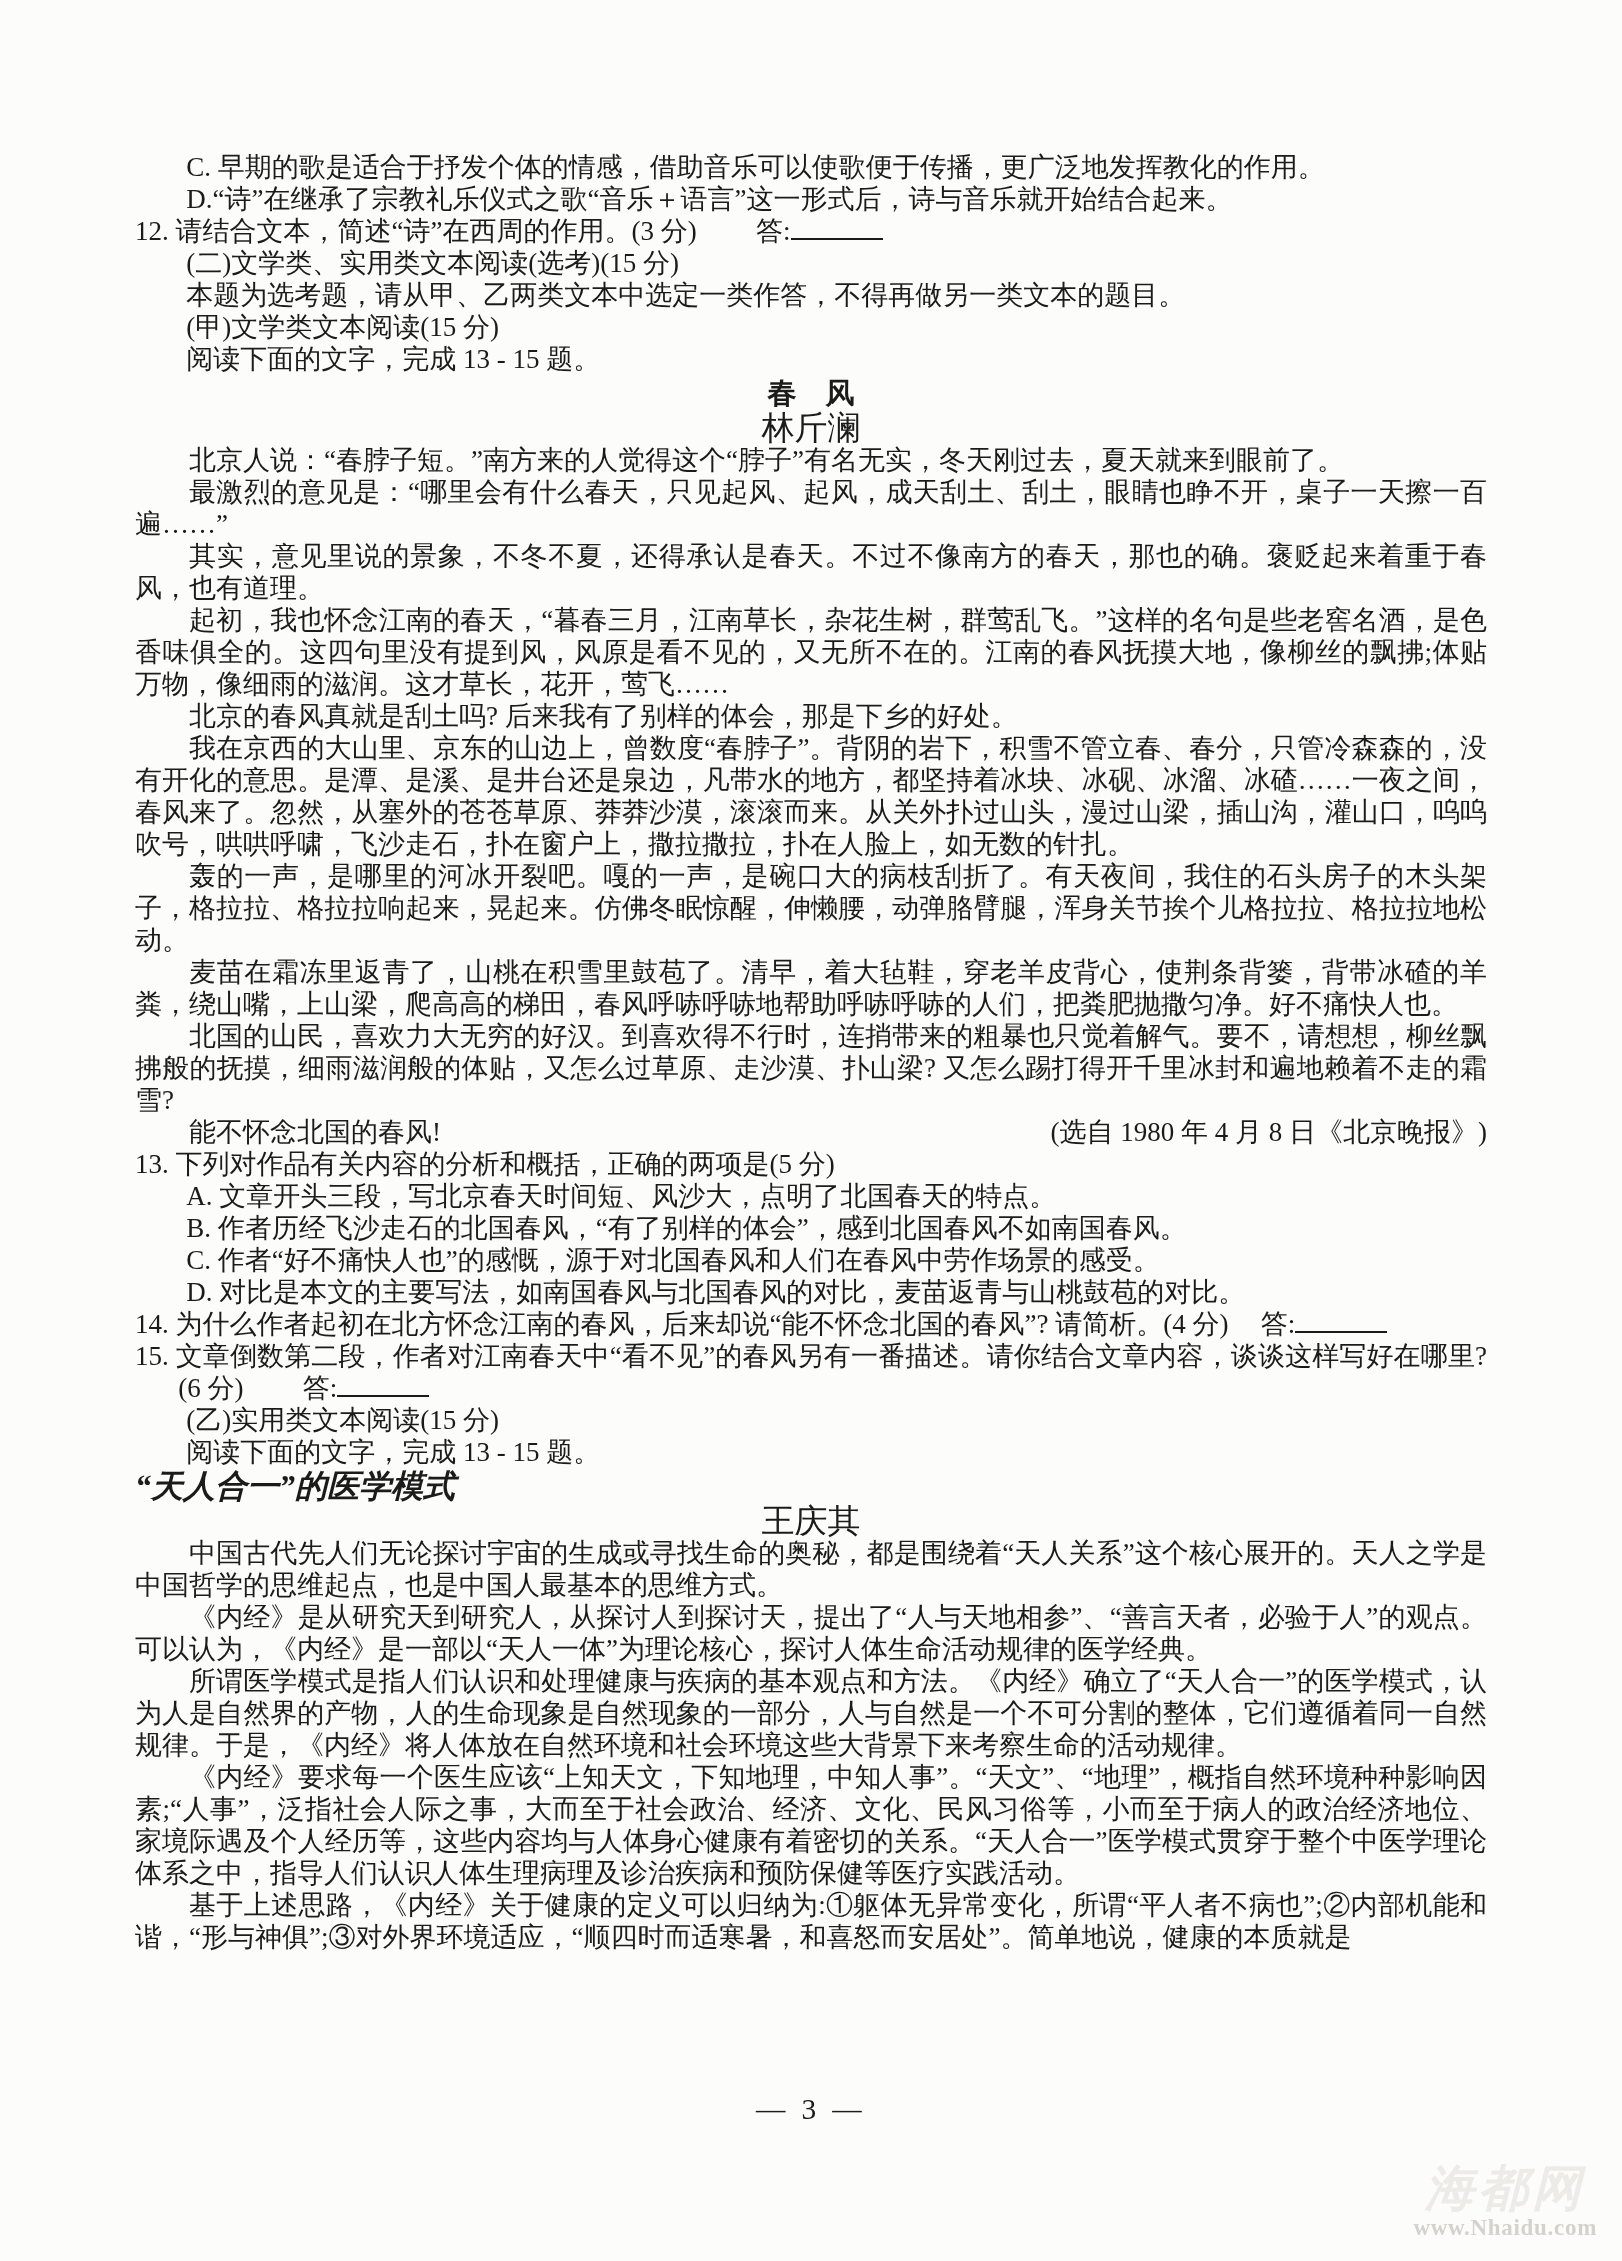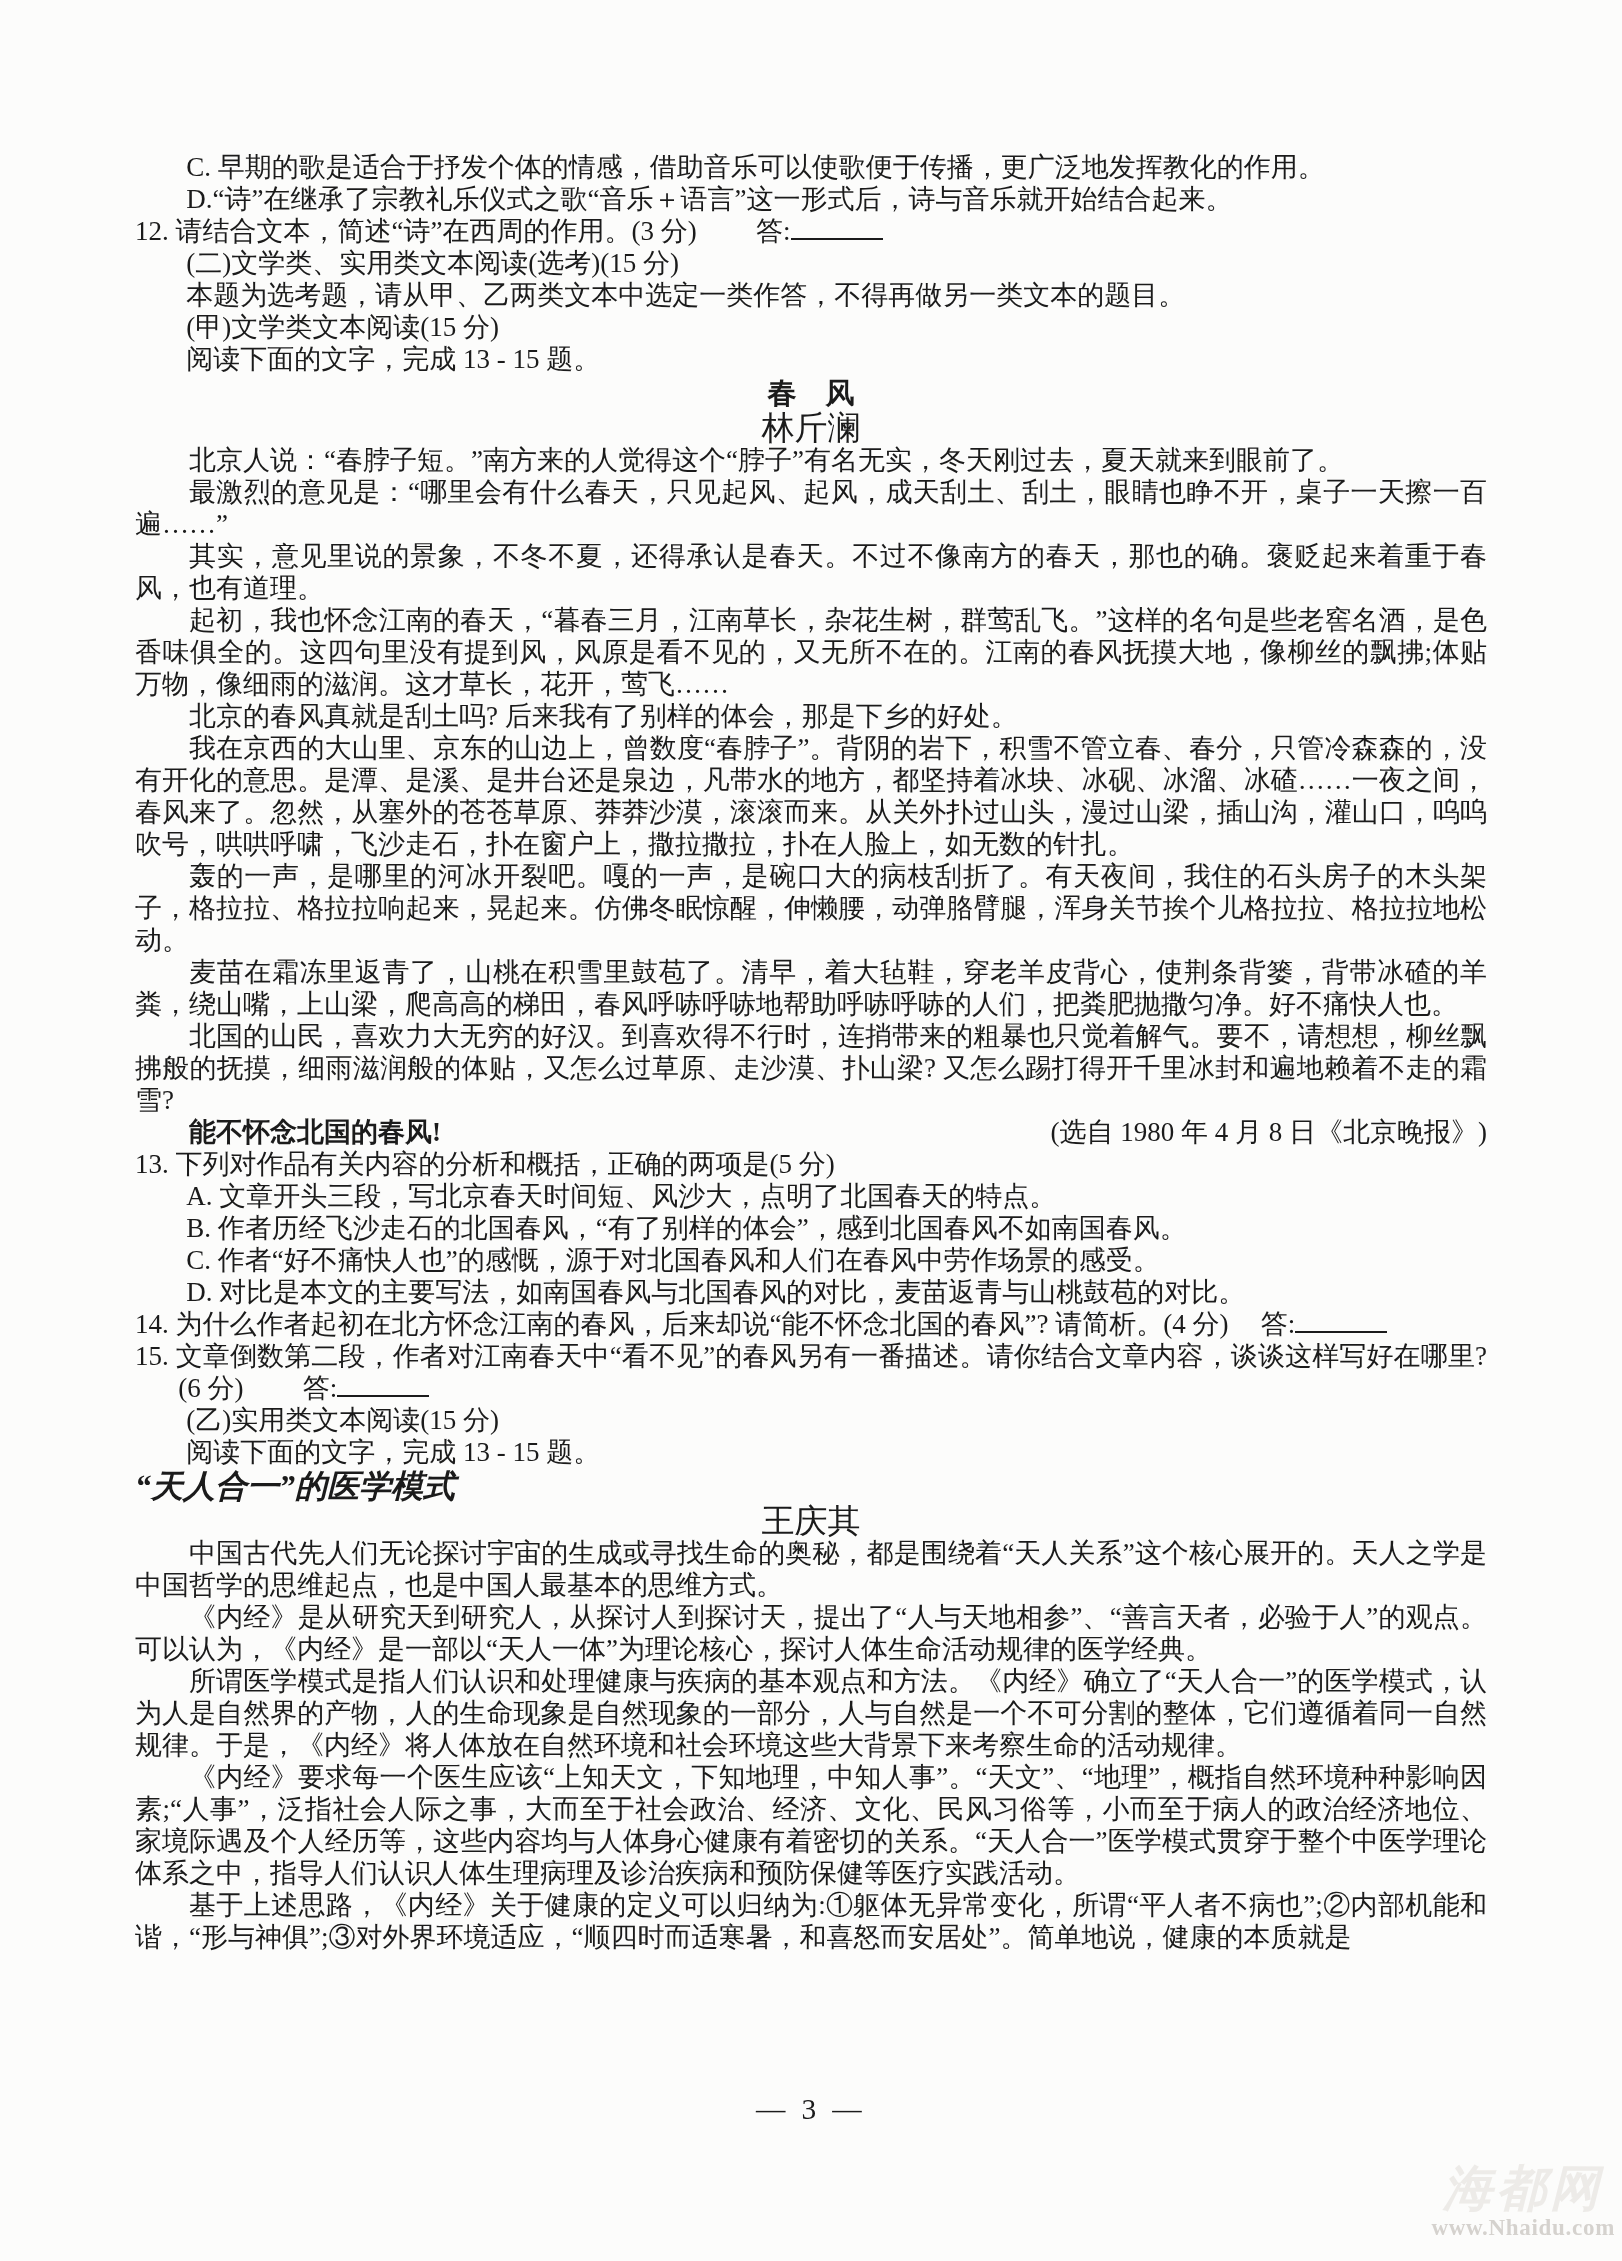--- a/index.html
+++ b/index.html
@@ -21,33 +21,33 @@
   }
   p { margin:0; padding:0; }
   .opt  { margin-left:1.9em; }       
   .sub  { margin-left:1.9em; }       
   .q    { padding-left:1.6em; text-indent:-1.6em; }  
   .para { text-indent:2em; }
   .t1 { text-align:center; font-weight:700; font-size:29px; line-height:37px; text-indent:0; }
   .t2 { text-align:left; font-weight:700; font-size:32px; line-height:37px; text-indent:0;font-style:italic; }
   .author { text-align:center; font-size:33px; line-height:32px; text-indent:0; }
   .closing { display:flex; justify-content:space-between; align-items:baseline; }
-  .closing .lead { padding-left:2em;font-weight:bold; }
+  .closing .lead { padding-left:2em; }
   .ans { margin-left:2.2em; }
   .ans-tight { margin-left:1.2em; }
   .blank {
     display:inline-block; width:92px; height:0.85em;
     border-bottom:2.2px solid #1b1b1b; vertical-align:baseline;
   }
   .footer {
     position:absolute; top:2093px; left:0; width:100%;
     text-align:center; font-size:29.4px; letter-spacing:4.4px;
   }
   .watermark {
-    position:absolute; right:7px; top:2163px;
+    position:absolute; right:25px; top:2163px;
     text-align:center; line-height:1.05; user-select:none;
   }
   .wm-brand {
     font-size:49px; font-weight:700; font-style:italic;
     color:#edebe8; letter-spacing:4.4px; display:block;
   }
   .wm-site {
     font-size:23px; font-weight:700; color:#d5d2ce;
     letter-spacing:0.7px; display:block; margin-top:1.5px;
   }

